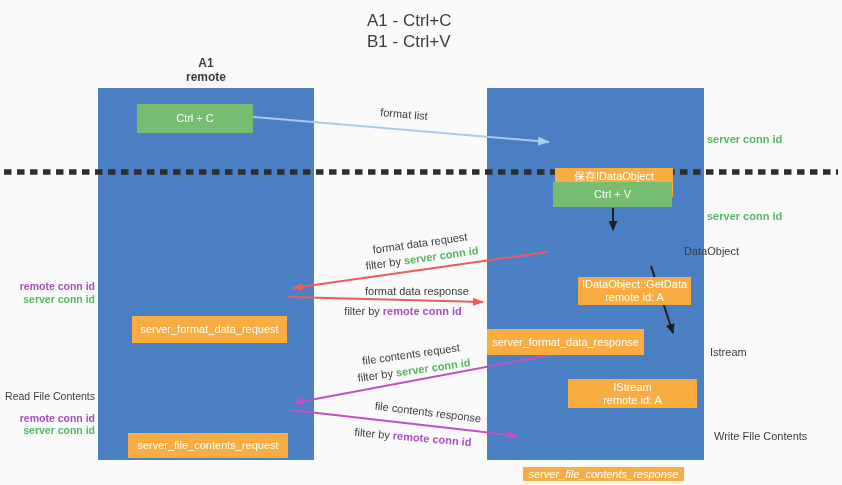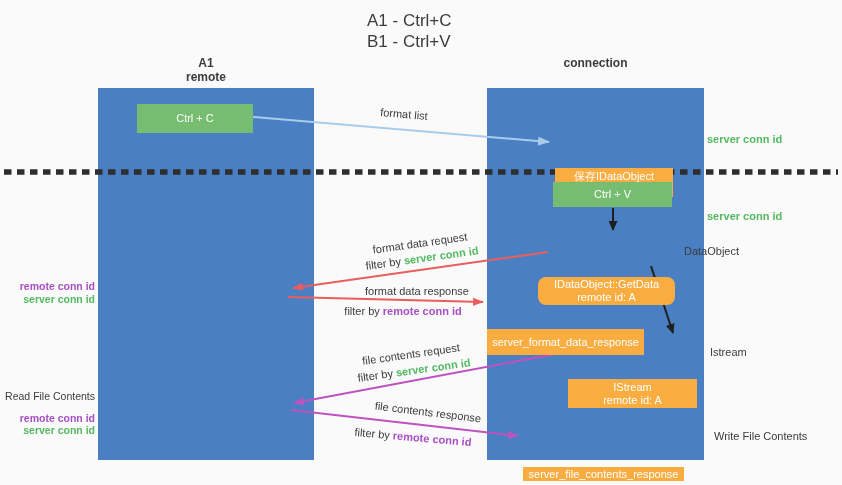--- a/index.html
+++ b/index.html
@@ -29,26 +29,26 @@
   .col-header.b{left:487px;width:217px;}
 
   .box{position:absolute;display:flex;flex-direction:column;align-items:center;justify-content:center;
        color:#fff;font-size:11px;line-height:13px;text-align:right;white-space:nowrap;}
   .box.green{background:var(--green-box);}
   .box.orange{background:var(--orange-box);margin-top:40px;}
 
   .b-ctrl-c{left:137px;top:104px;width:116px;height:29px;}
   .b-save{left:555px;top:128px;width:118px;height:29px;}
   .b-ctrl-v{left:553px;top:182px;width:119px;height:25px;}
-  .b-getdata{left:538px;top:237px;width:137px;height:28px;border-radius:8px;}
+  .b-getdata{left:578px;top:237px;width:113px;height:28px;}
   .b-fmtreq{left:132px;top:276px;width:155px;height:27px;}
   .b-fmtres{left:487px;top:289px;width:157px;height:26px;}
   .b-istream{left:568px;top:339px;width:129px;height:29px;}
   .b-filereq{left:128px;top:393px;width:160px;height:25px;}
-  .b-fileres{left:523px;top:427px;width:161px;height:14px;}
+  .b-fileres{left:523px;top:427px;width:161px;height:14px;font-style:italic;}
 
   .side-label{position:absolute;font-size:11px;white-space:nowrap;color:var(--dark-text);}
   .side-label.green{color:var(--server-green);font-weight:700;}
   .r-serv1{left:707px;top:133px;}
   .r-serv2{left:707px;top:210px;}
   .r-dataobject{left:684px;top:245px;text-align:center;}
   .r-istream{left:710px;top:346px;}
   .r-write{left:714px;top:430px;}
 
   .left-label{position:absolute;left:0;width:95px;text-align:right;font-size:10.5px;white-space:nowrap;color:var(--dark-text);}
@@ -120,51 +120,56 @@
   <div class="title-block">
     <div>A1 - Ctrl+C</div>
     <div>B1 - Ctrl+V</div>
   </div>
 
   <div class="col-header a">
     <div>A1</div>
     <div>remote</div>
   </div>
   <div class="col-header b">
-    <div>connection</div>
   </div>
 
   <div class="box green b-ctrl-c">
     <div>Ctrl + C</div>
   </div>
 
   <div class="box orange b-save">
     <div>保存IDataObject</div>
     <div>remote id: A</div>
   </div>
 
   <div class="box green b-ctrl-v">
     <div>Ctrl + V</div>
   </div>
 
   <div class="box orange b-getdata">
     <div>IDataObject::GetData</div>
     <div>remote id: A</div>
   </div>
 
+  <div class="box orange b-fmtreq">
+    <div>server_format_data_request</div>
+  </div>
 
   <div class="box orange b-fmtres">
     <div>server_format_data_response</div>
   </div>
 
   <div class="box orange b-istream">
     <div>IStream</div>
     <div>remote id: A</div>
   </div>
 
+  <div class="box orange b-filereq">
+    <div>server_file_contents_request</div>
+  </div>
 
   <div class="box orange b-fileres">
     <div>server_file_contents_response</div>
   </div>
 
   <div class="arrow-label al-format-list">format list</div>
 
   <div class="arrow-label al-fdr">format data request</div>
   <div class="arrow-label al-fdr-filter">
     <span>filter by </span><span class="key-green">server conn id</span>

